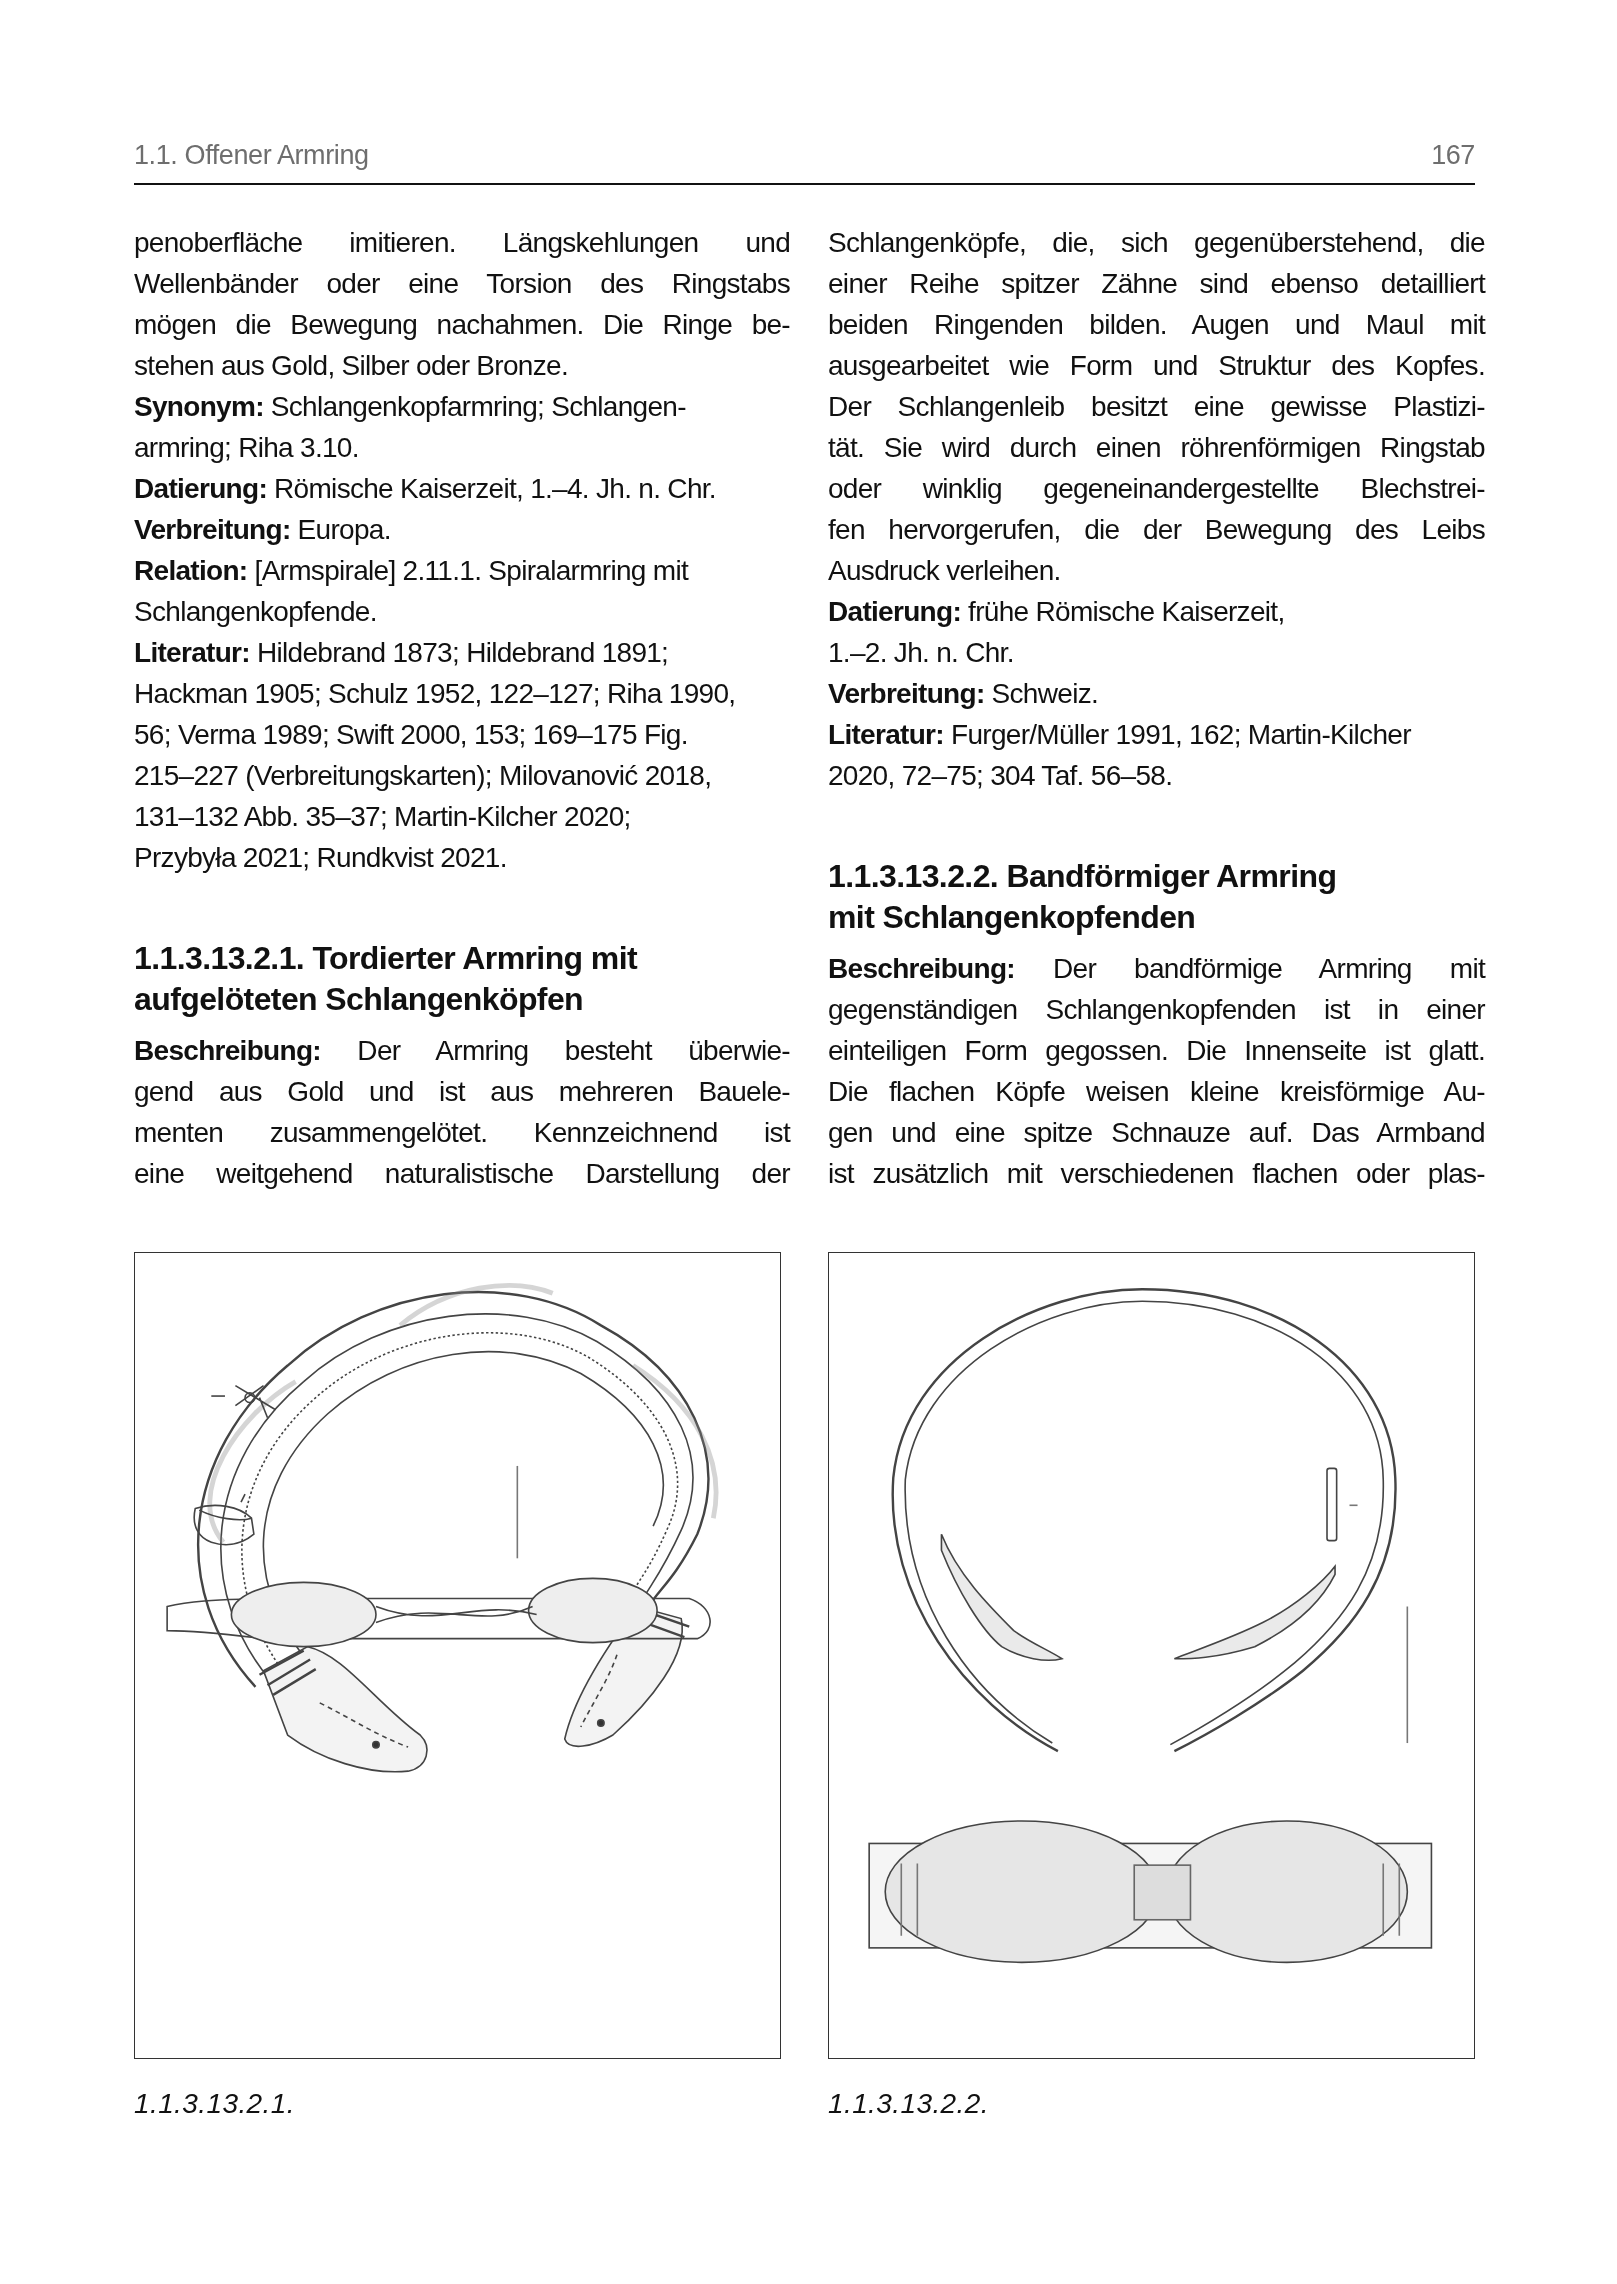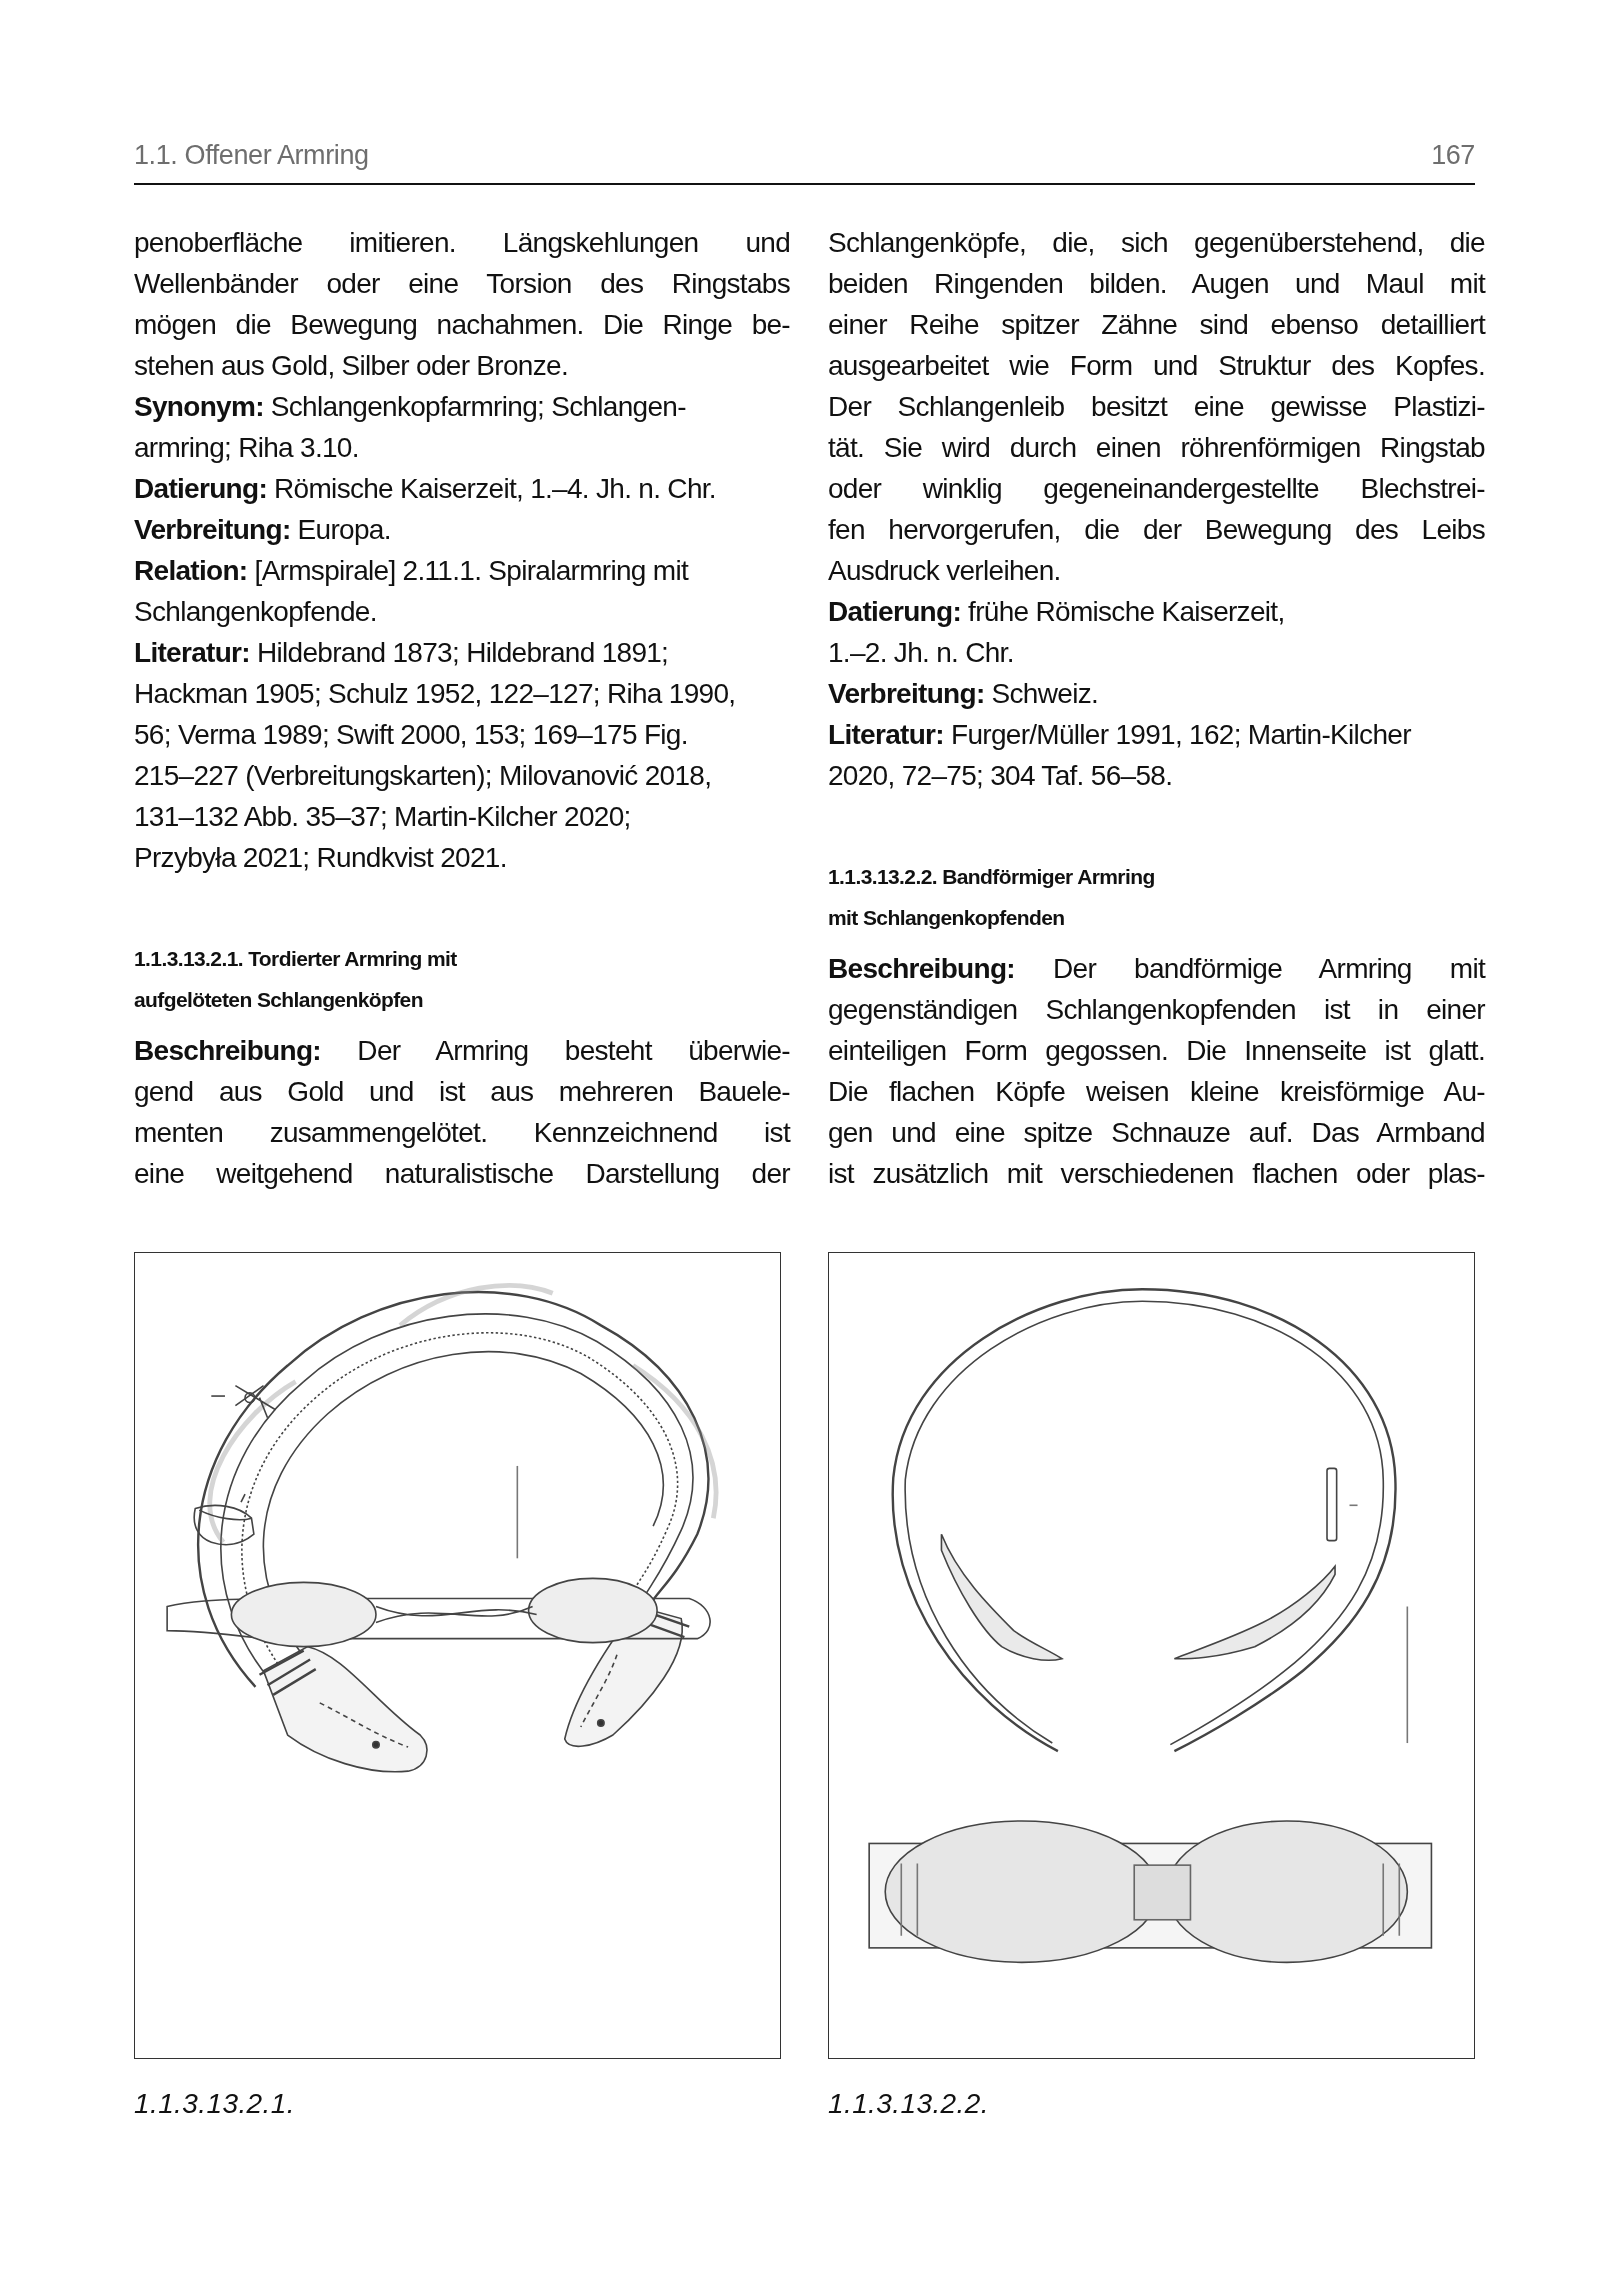--- a/index.html
+++ b/index.html
@@ -23,21 +23,21 @@
     font-size: 28px; line-height: 41px;
     font-family: "Liberation Sans", sans-serif; letter-spacing: -0.7px;
   }
   .col-left { left: 134px; }
   .col-right { left: 828px; width: 657px; }
   .column p { margin: 0; }
   .just-all { text-align: justify; text-align-last: justify; }
   .line { display: block; }
   .lbl { font-weight: bold; text-align: right; }
   .section-heading {
-    font-weight: bold; font-size: 21px; line-height: 41px; margin: 0; letter-spacing: -0.6px;
+    font-weight: bold; font-size: 32px; line-height: 41px; margin: 0; letter-spacing: -0.6px;
   }
   .gap-before-heading { height: 60px; }
   .gap-after-heading { height: 9.7px; }
 
   .figure {
     position: absolute; top: 1252px; height: 807px;
     border: 1.6px solid #333; background: #fff; box-sizing: border-box;
   }
   .fig-left { left: 134px; width: 647px; }
   .fig-right { left: 828px; width: 647px; }
@@ -97,22 +97,22 @@
     <span class="line just-all"><span class="lbl">Beschreibung:</span><span> Der Armring besteht überwie-</span></span>
     <span class="line just-all">gend aus Gold und ist aus mehreren Bauele-</span>
     <span class="line just-all">menten zusammengelötet. Kennzeichnend ist</span>
     <span class="line just-all">eine weitgehend naturalistische Darstellung der</span>
   </p>
 </div>
 
 <div class="column col-right">
   <p>
     <span class="line just-all">Schlangenköpfe, die, sich gegenüberstehend, die</span>
+    <span class="line just-all">einer Reihe spitzer Zähne sind ebenso detailliert</span>
     <span class="line just-all">beiden Ringenden bilden. Augen und Maul mit</span>
-    <span class="line just-all">einer Reihe spitzer Zähne sind ebenso detailliert</span>
     <span class="line just-all">ausgearbeitet wie Form und Struktur des Kopfes.</span>
     <span class="line just-all">Der Schlangenleib besitzt eine gewisse Plastizi-</span>
     <span class="line just-all">tät. Sie wird durch einen röhrenförmigen Ringstab</span>
     <span class="line just-all">oder winklig gegeneinandergestellte Blechstrei-</span>
     <span class="line just-all">fen hervorgerufen, die der Bewegung des Leibs</span>
     <span class="line">Ausdruck verleihen.</span>
   </p>
   <p>
     <span class="line"><span class="lbl">Datierung:</span><span> frühe Römische Kaiserzeit,</span></span>
     <span class="line">1.–2. Jh. n. Chr.</span>

